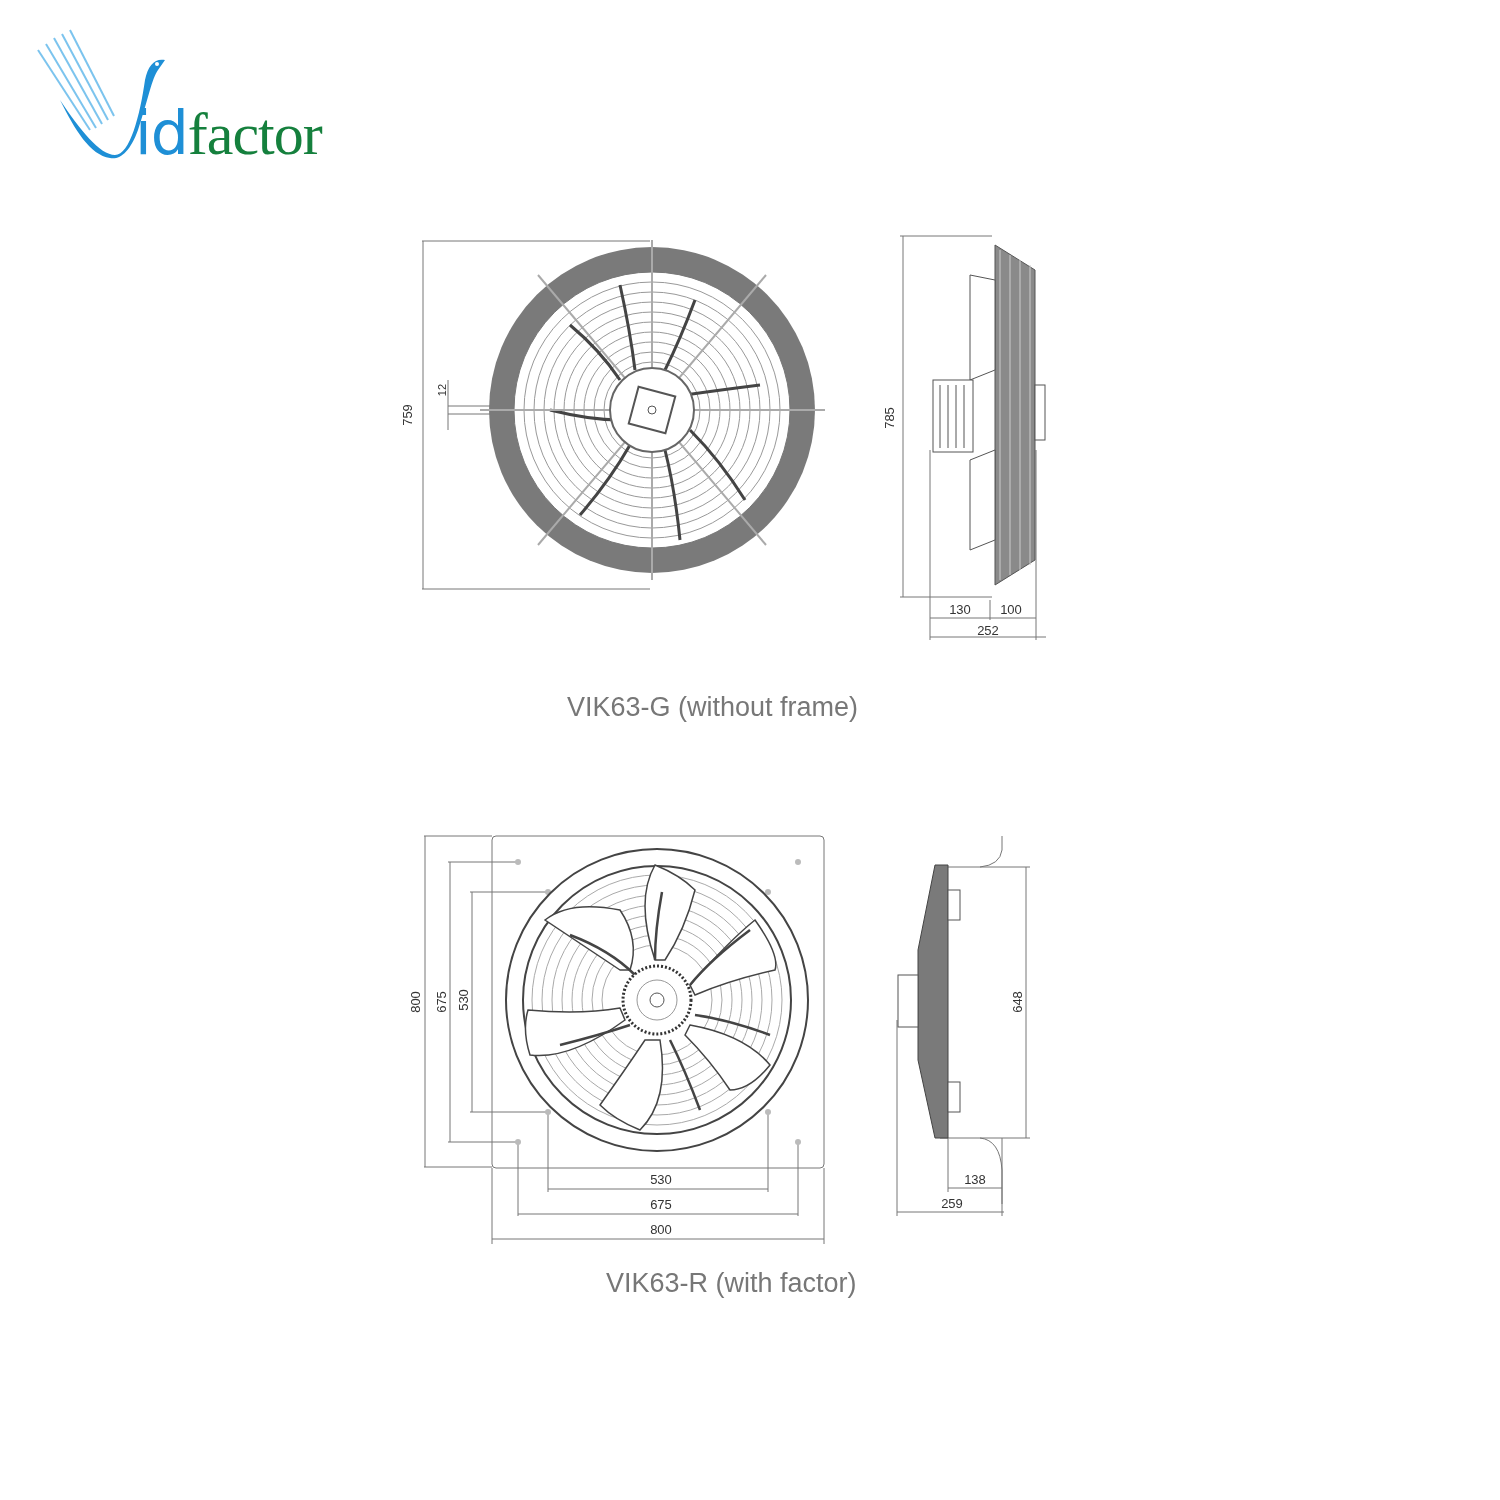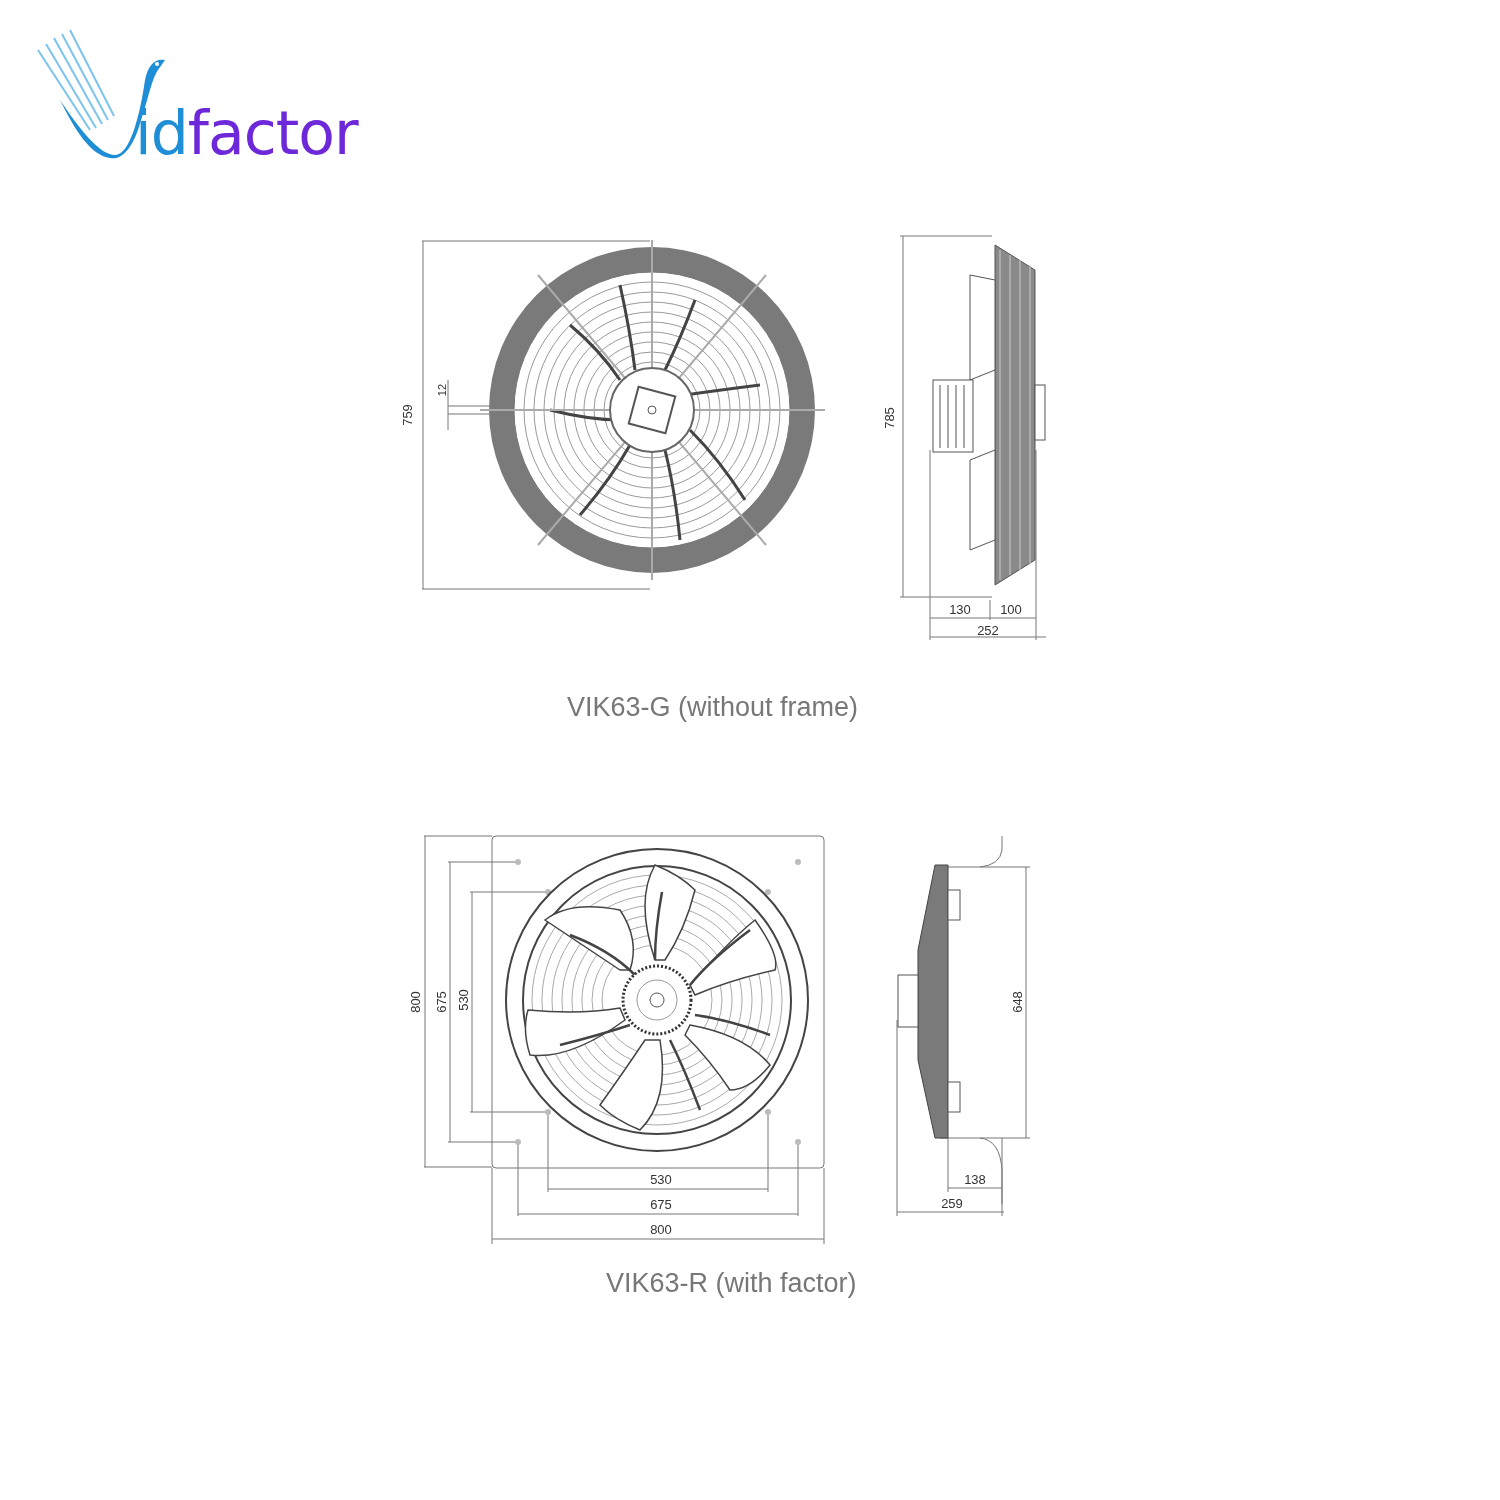--- a/index.html
+++ b/index.html
@@ -1,21 +1,21 @@
 <!DOCTYPE html>
 <html><head>
 <meta charset="utf-8">
 <style>
   html, body { margin:0; padding:0; background:#ffffff; }
   body { width:1500px; height:1500px; position:relative; overflow:hidden; font-family:"Liberation Sans", sans-serif; }
   .abs { position:absolute; }
   .logo { left:30px; top:20px; width:360px; height:160px; }
   .logo-text { position:absolute; left:105px; top:78px; font-family:"DejaVu Sans", sans-serif; font-size:60px; letter-spacing:-1px; }
   .logo-id { color:#1e8fd6;margin-top:24px; }
-  .logo-factor { color:#6d28d9; }
+  .logo-factor { color:#15803d;font-family:Liberation Serif, serif; }
   .caption { font-size:27px; color:#777777; white-space:nowrap;text-align:center; }
   svg text { font-family:"Liberation Sans", sans-serif; }
 </style>
 </head>
 <body>
 
 <div class="abs logo">
   <svg width="360" height="160" viewBox="0 0 360 160">
     <g stroke="#7cc4ee" stroke-width="2">
       <line x1="8" y1="30" x2="60" y2="110"></line>

